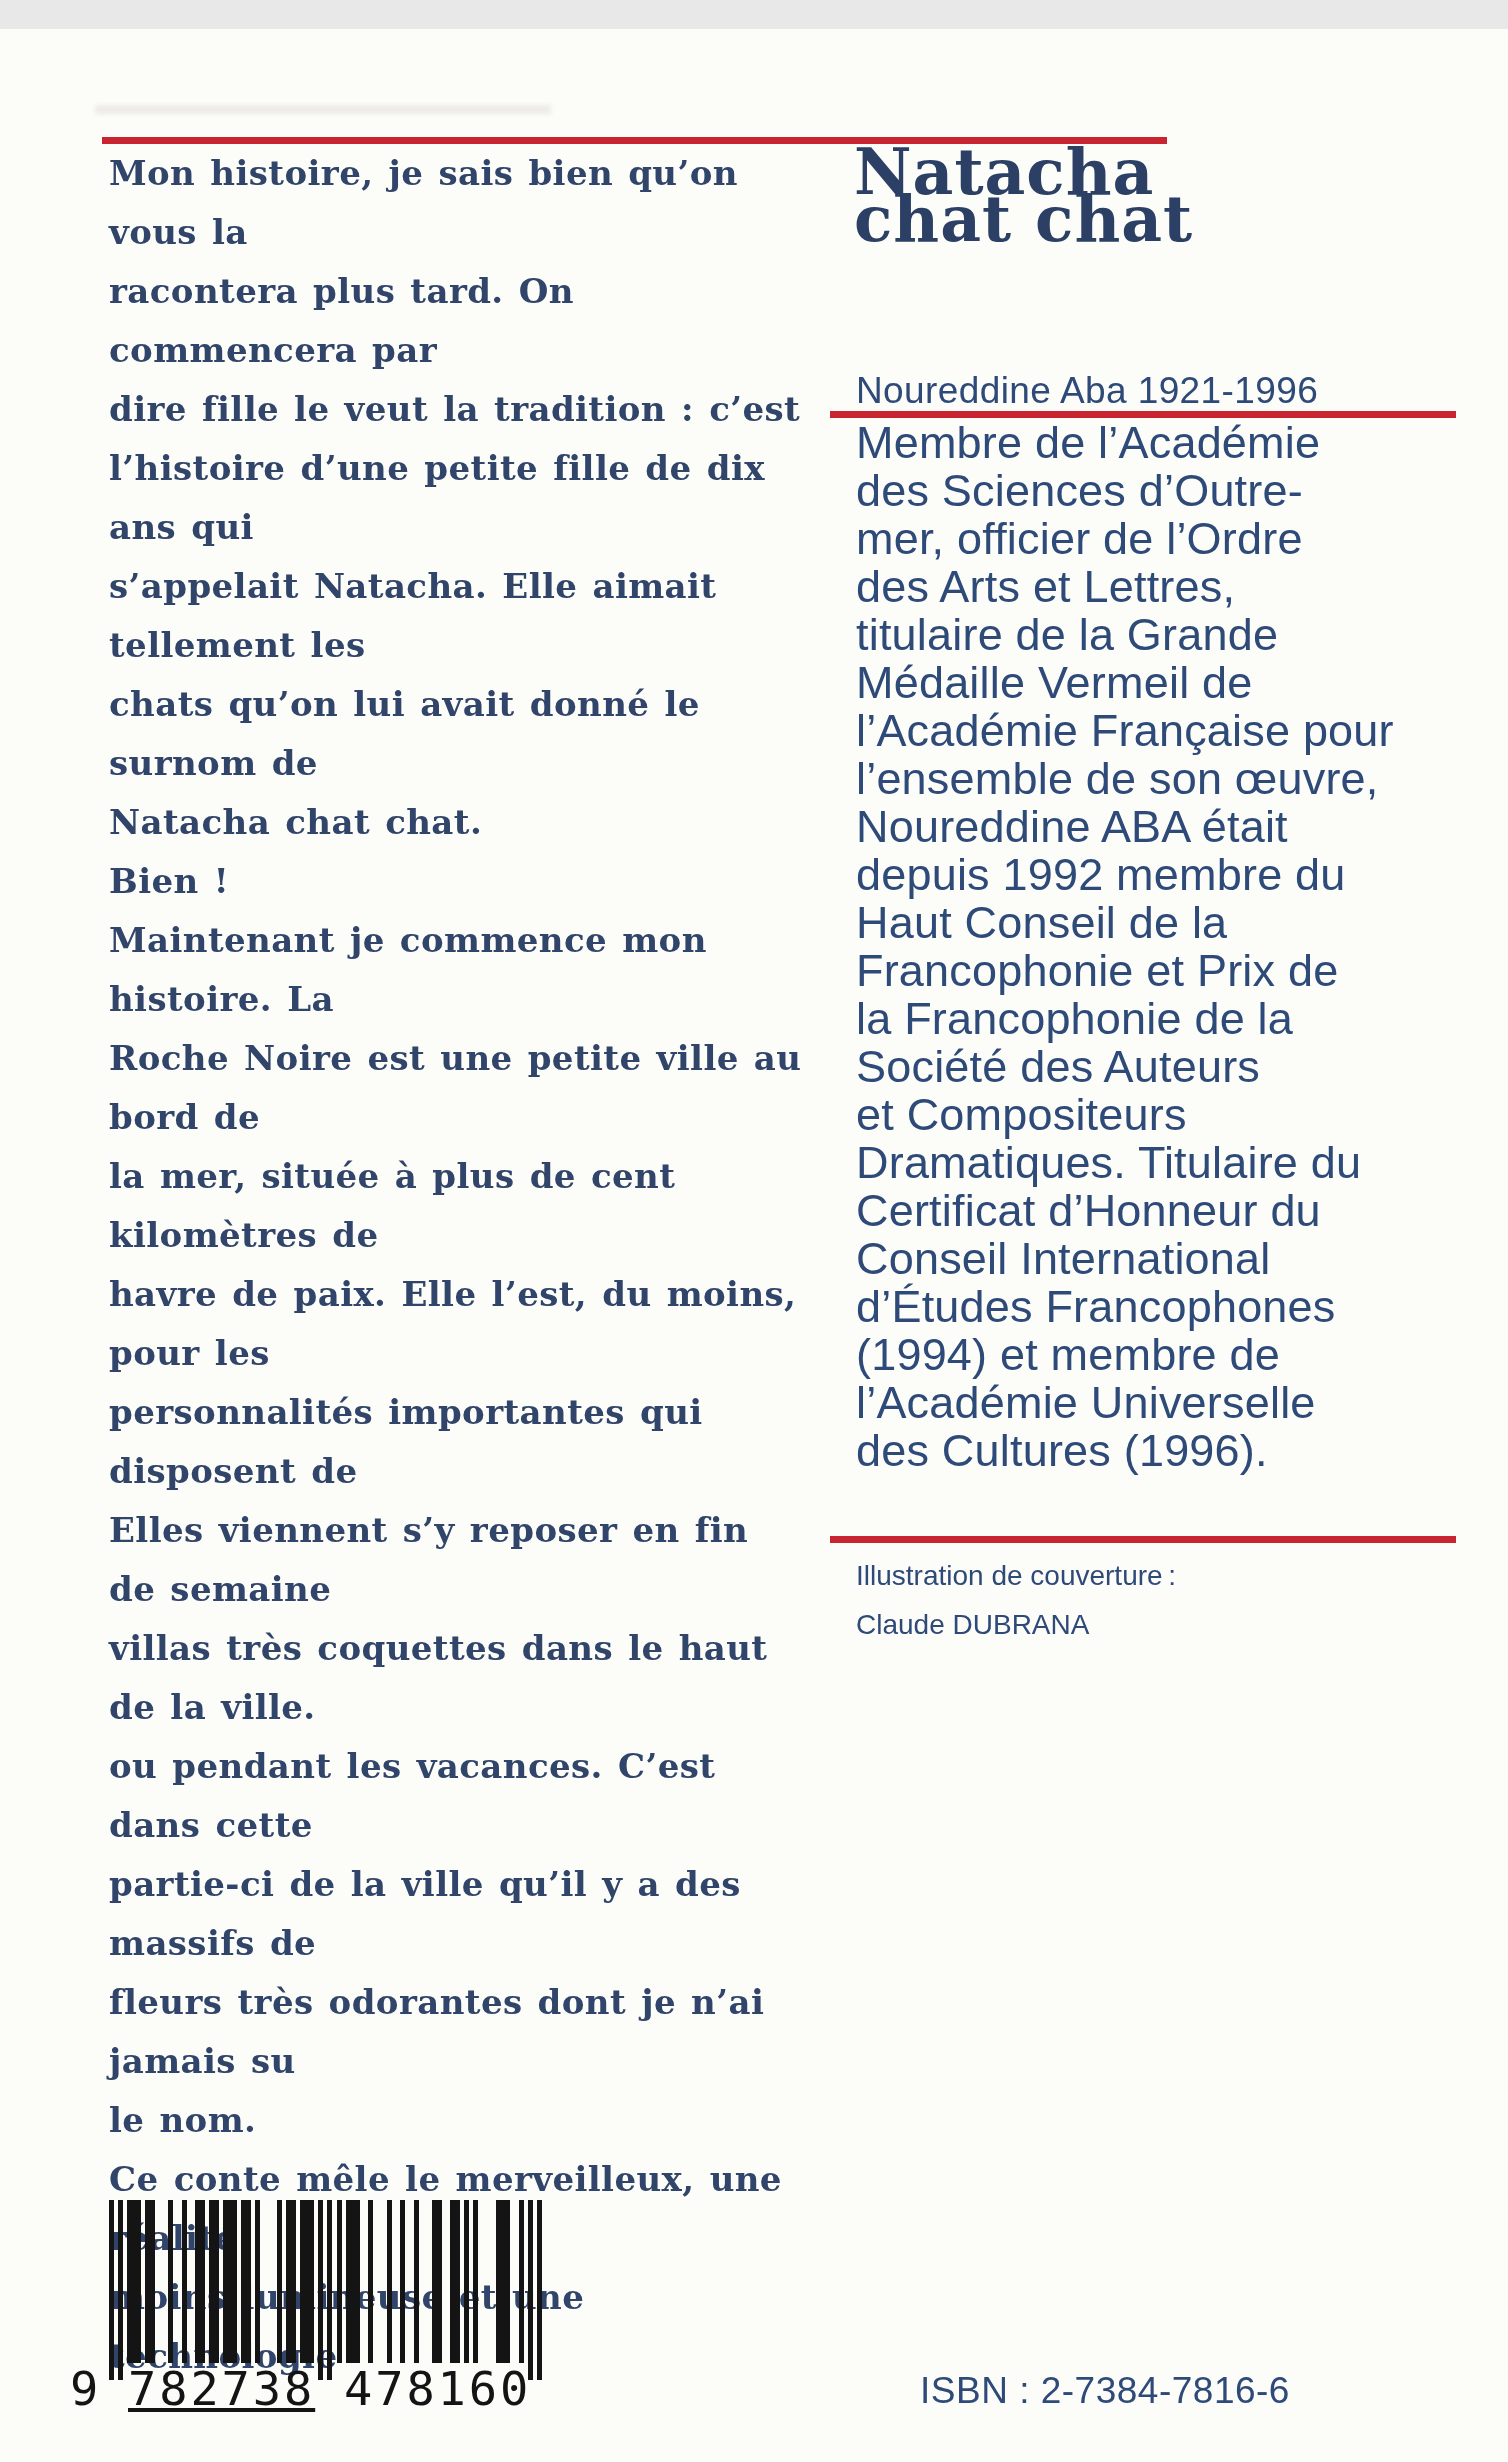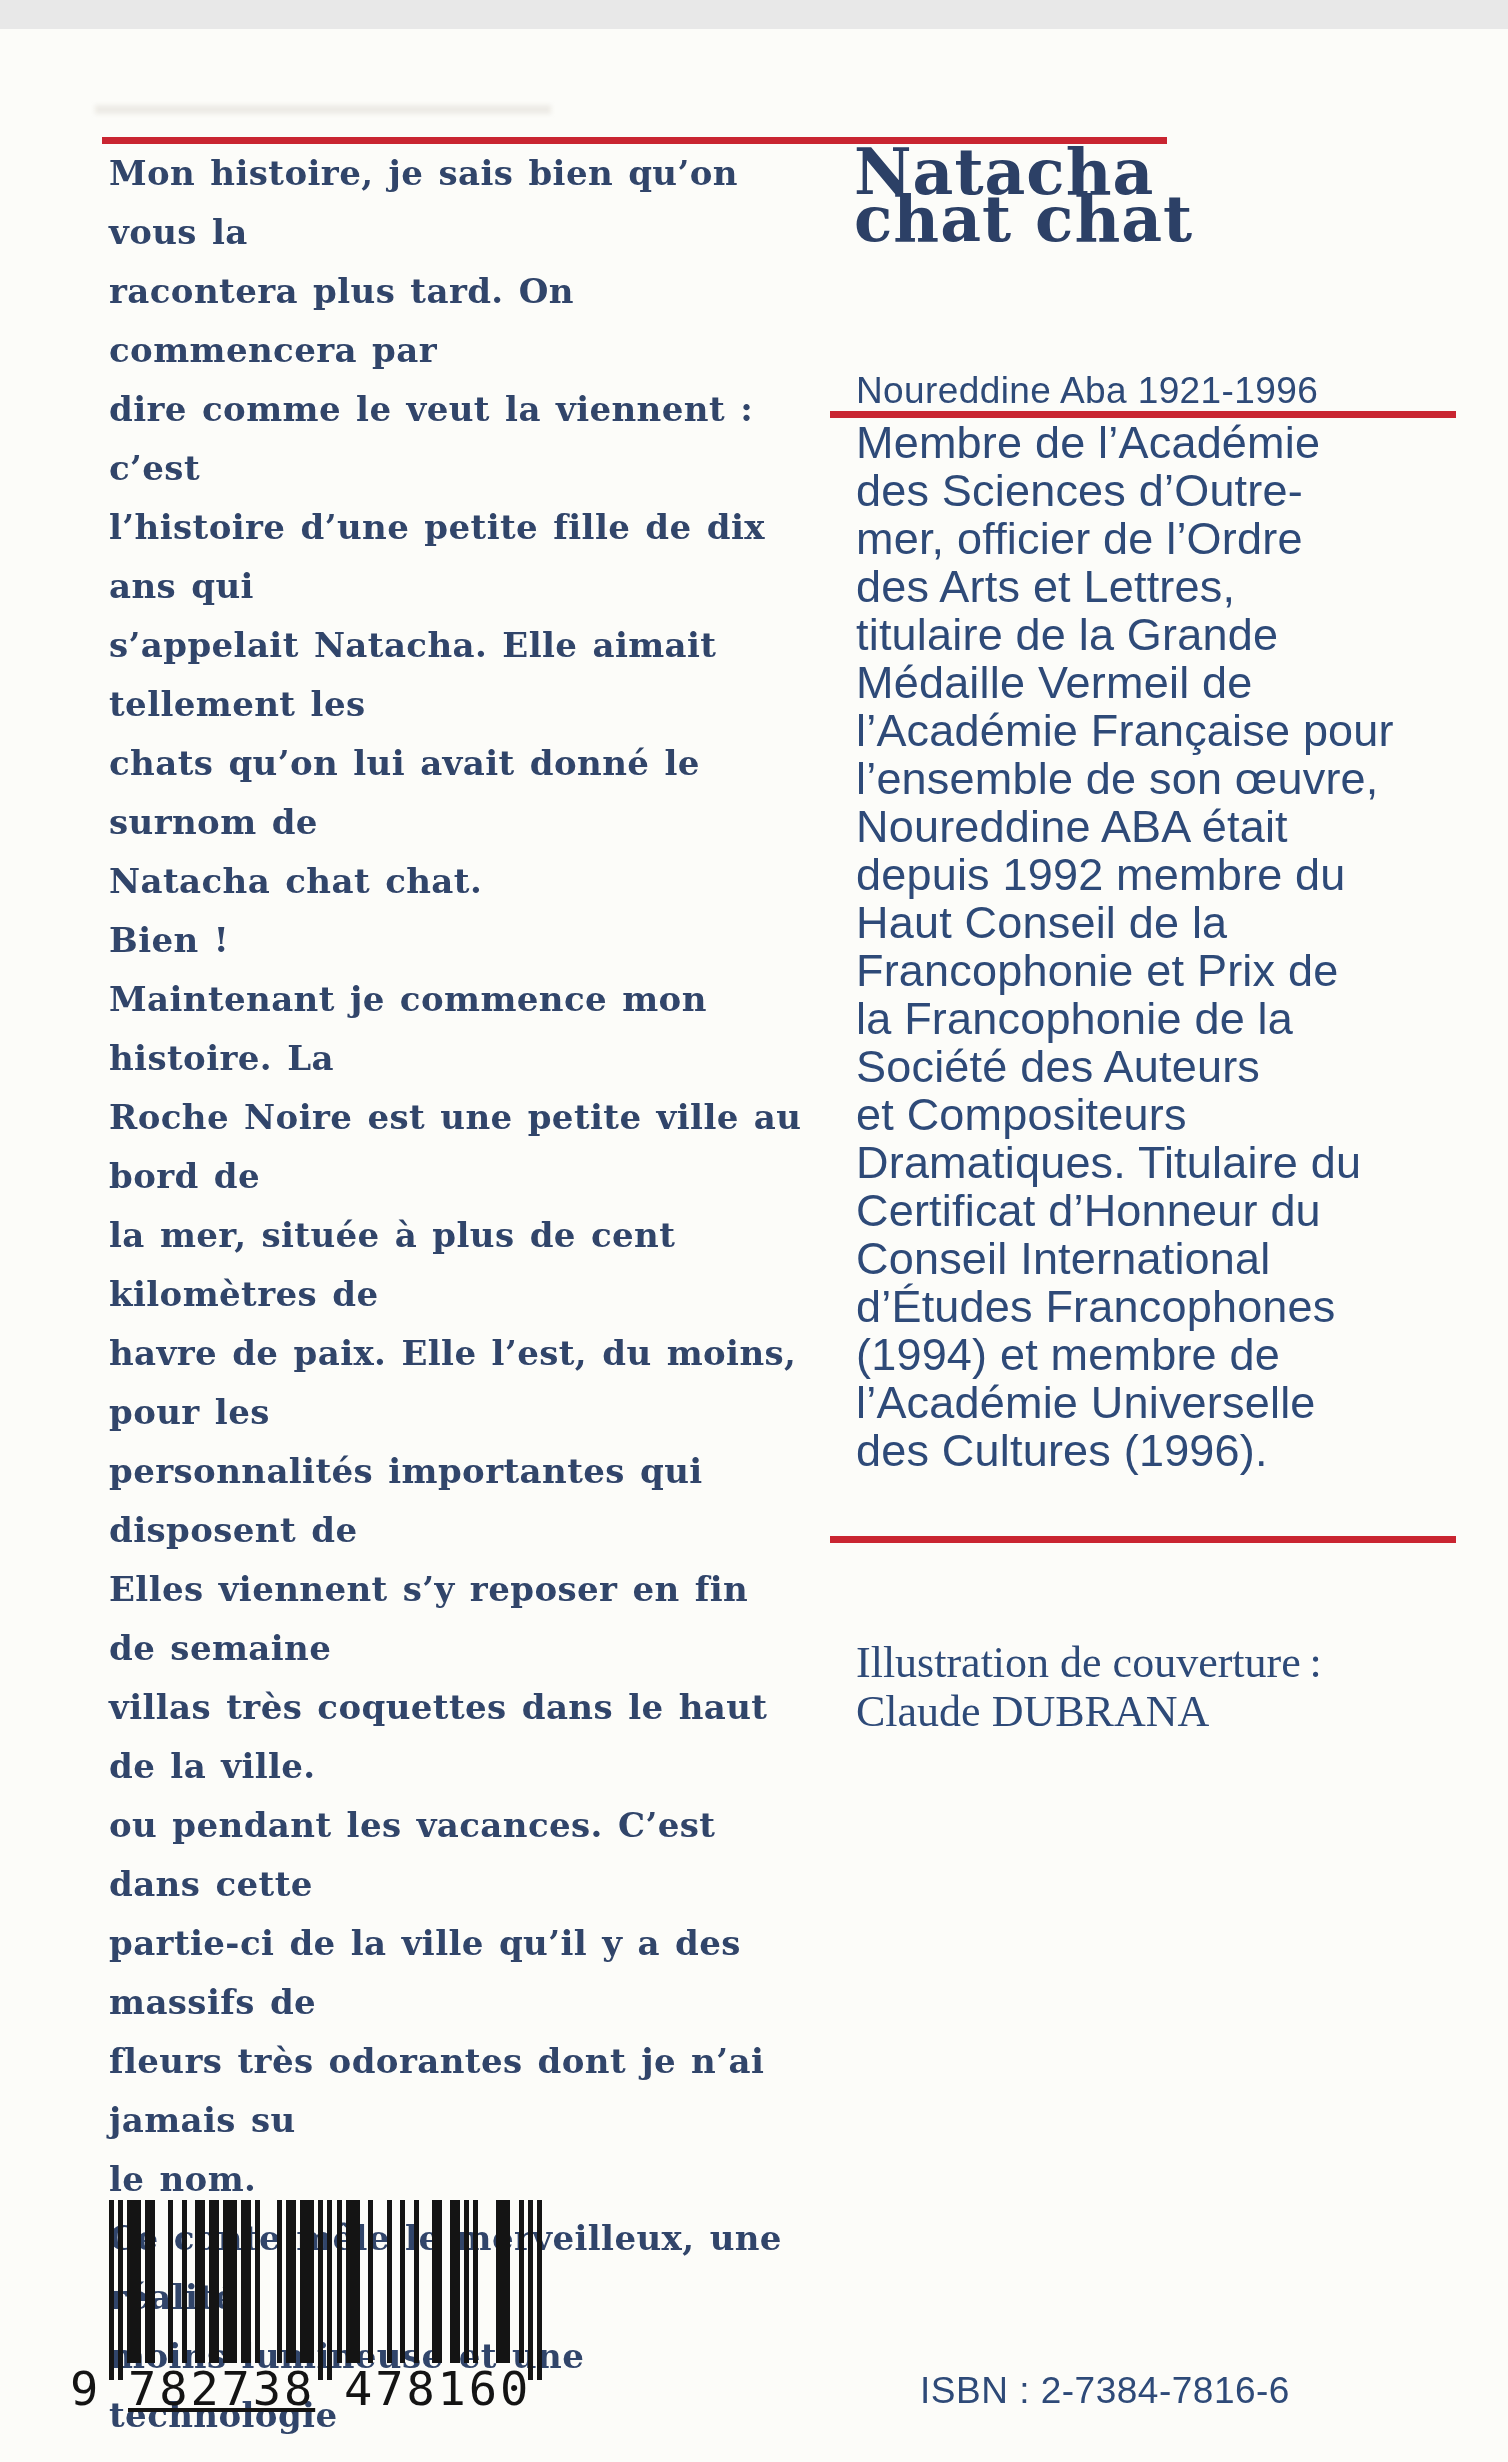--- a/index.html
+++ b/index.html
@@ -50,24 +50,23 @@
     color:var(--sans-ink);
     letter-spacing:0.4px;
   }
   .bio{
     position:absolute;left:856px;top:390px;width:621px;
     font-size:45px;line-height:48px;
     color:var(--sans-ink);
     letter-spacing:0.2px;
   }
   .credit{
-    position:absolute;left:856px;top:1609px;width:621px;
-    font-size:44px;line-height:49px;
-    color:var(--sans-ink);
-    font-family:Liberation Serif, serif;
+    position:absolute;left:856px;top:1522px;width:621px;
+    font-size:28px;line-height:49px;
+    color:var(--sans-ink);
   }
   
   .barcode{position:absolute;left:109px;top:2171px;width:433px;height:180px;}
   .barcode .bar{position:absolute;top:0;background:var(--barcode-ink);}
   .barcode-digits{
     position:absolute;left:0;top:2335px;width:679px;height:50px;
     font-family:"DejaVu Sans Mono",monospace;
     font-size:47px;line-height:49px;
     color:var(--barcode-ink);
   }
@@ -87,21 +86,21 @@
 
 <div class="page">
 
   <div class="scan-ghost"></div>
 
   <div class="rule rule-top"></div>
 
   <div class="blurb">
       <div>Mon histoire, je sais bien qu’on vous la</div>
       <div>racontera plus tard. On commencera par</div>
-      <div>dire comme le veut la viennent : c’est</div>
+      <div>dire fille le veut la tradition : c’est</div>
       <div>l’histoire d’une petite fille de dix ans qui</div>
       <div>s’appelait Natacha. Elle aimait tellement les</div>
       <div>chats qu’on lui avait donné le surnom de</div>
       <div>Natacha chat chat.</div>
       <div>Bien !</div>
       <div>Maintenant je commence mon histoire. La</div>
       <div>Roche Noire est une petite ville au bord de</div>
       <div>la mer, située à plus de cent kilomètres de</div>
       <div>havre de paix. Elle l’est, du moins, pour les</div>
       <div>personnalités importantes qui disposent de</div>

